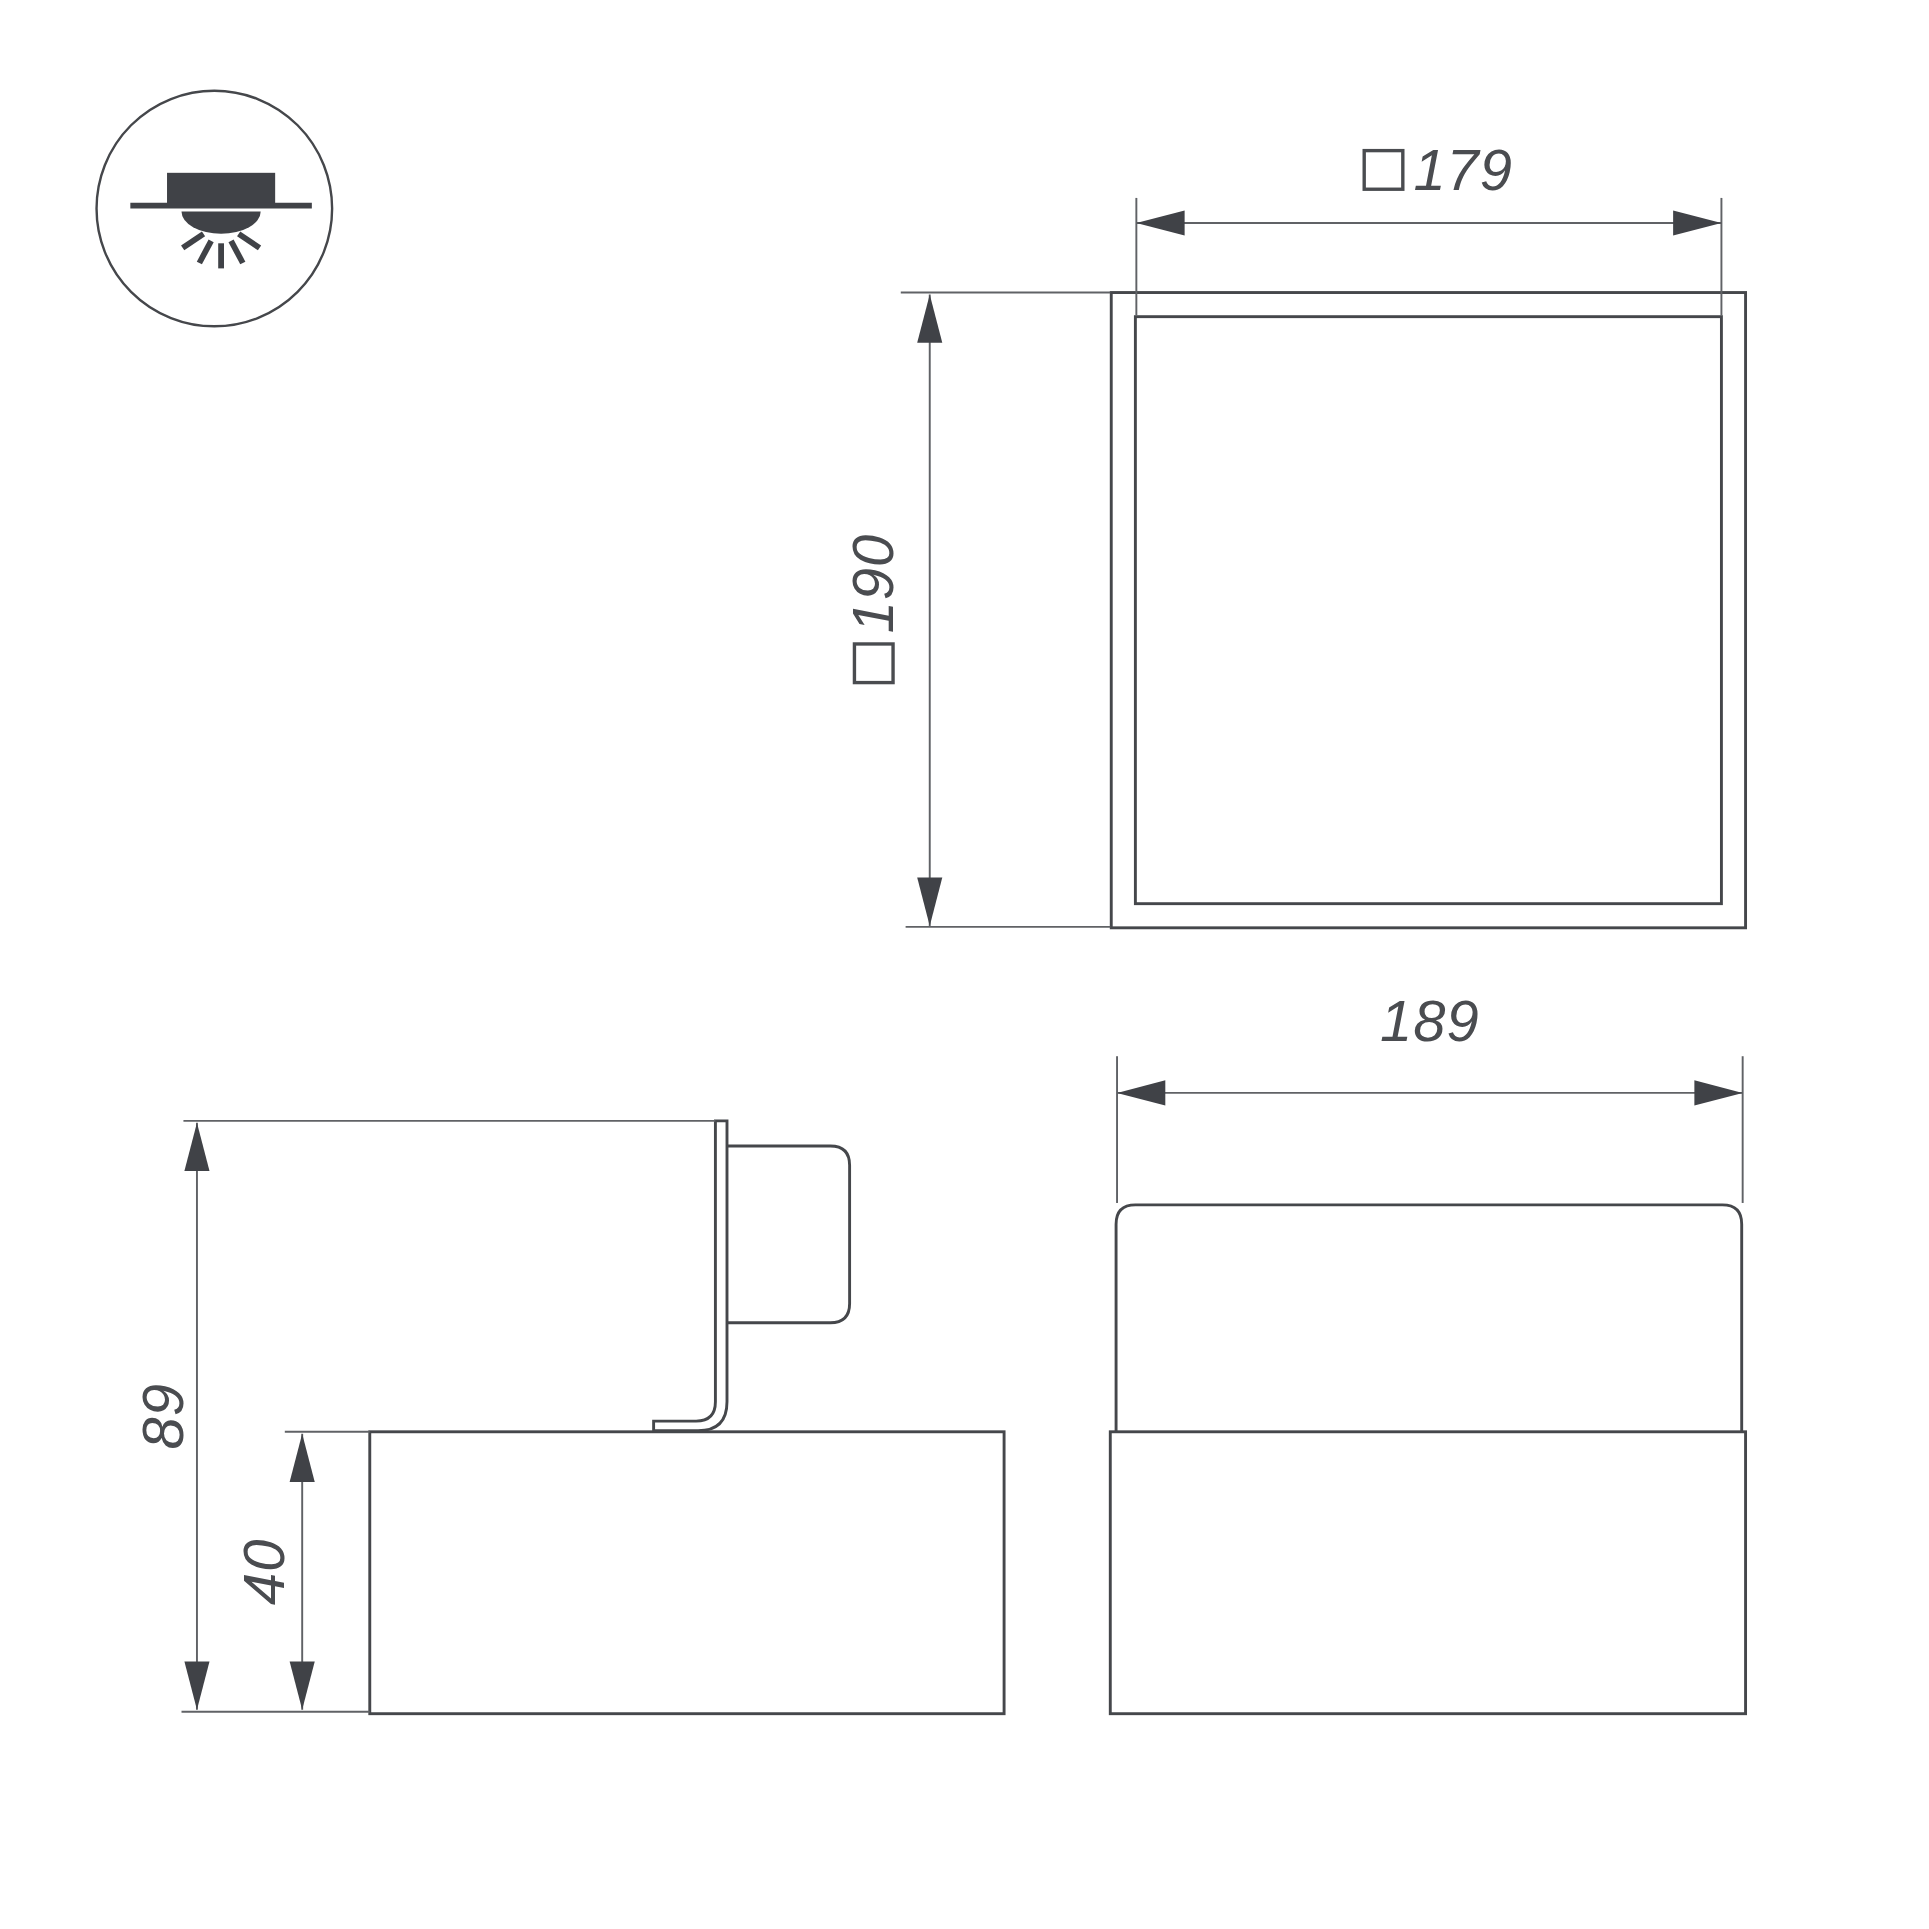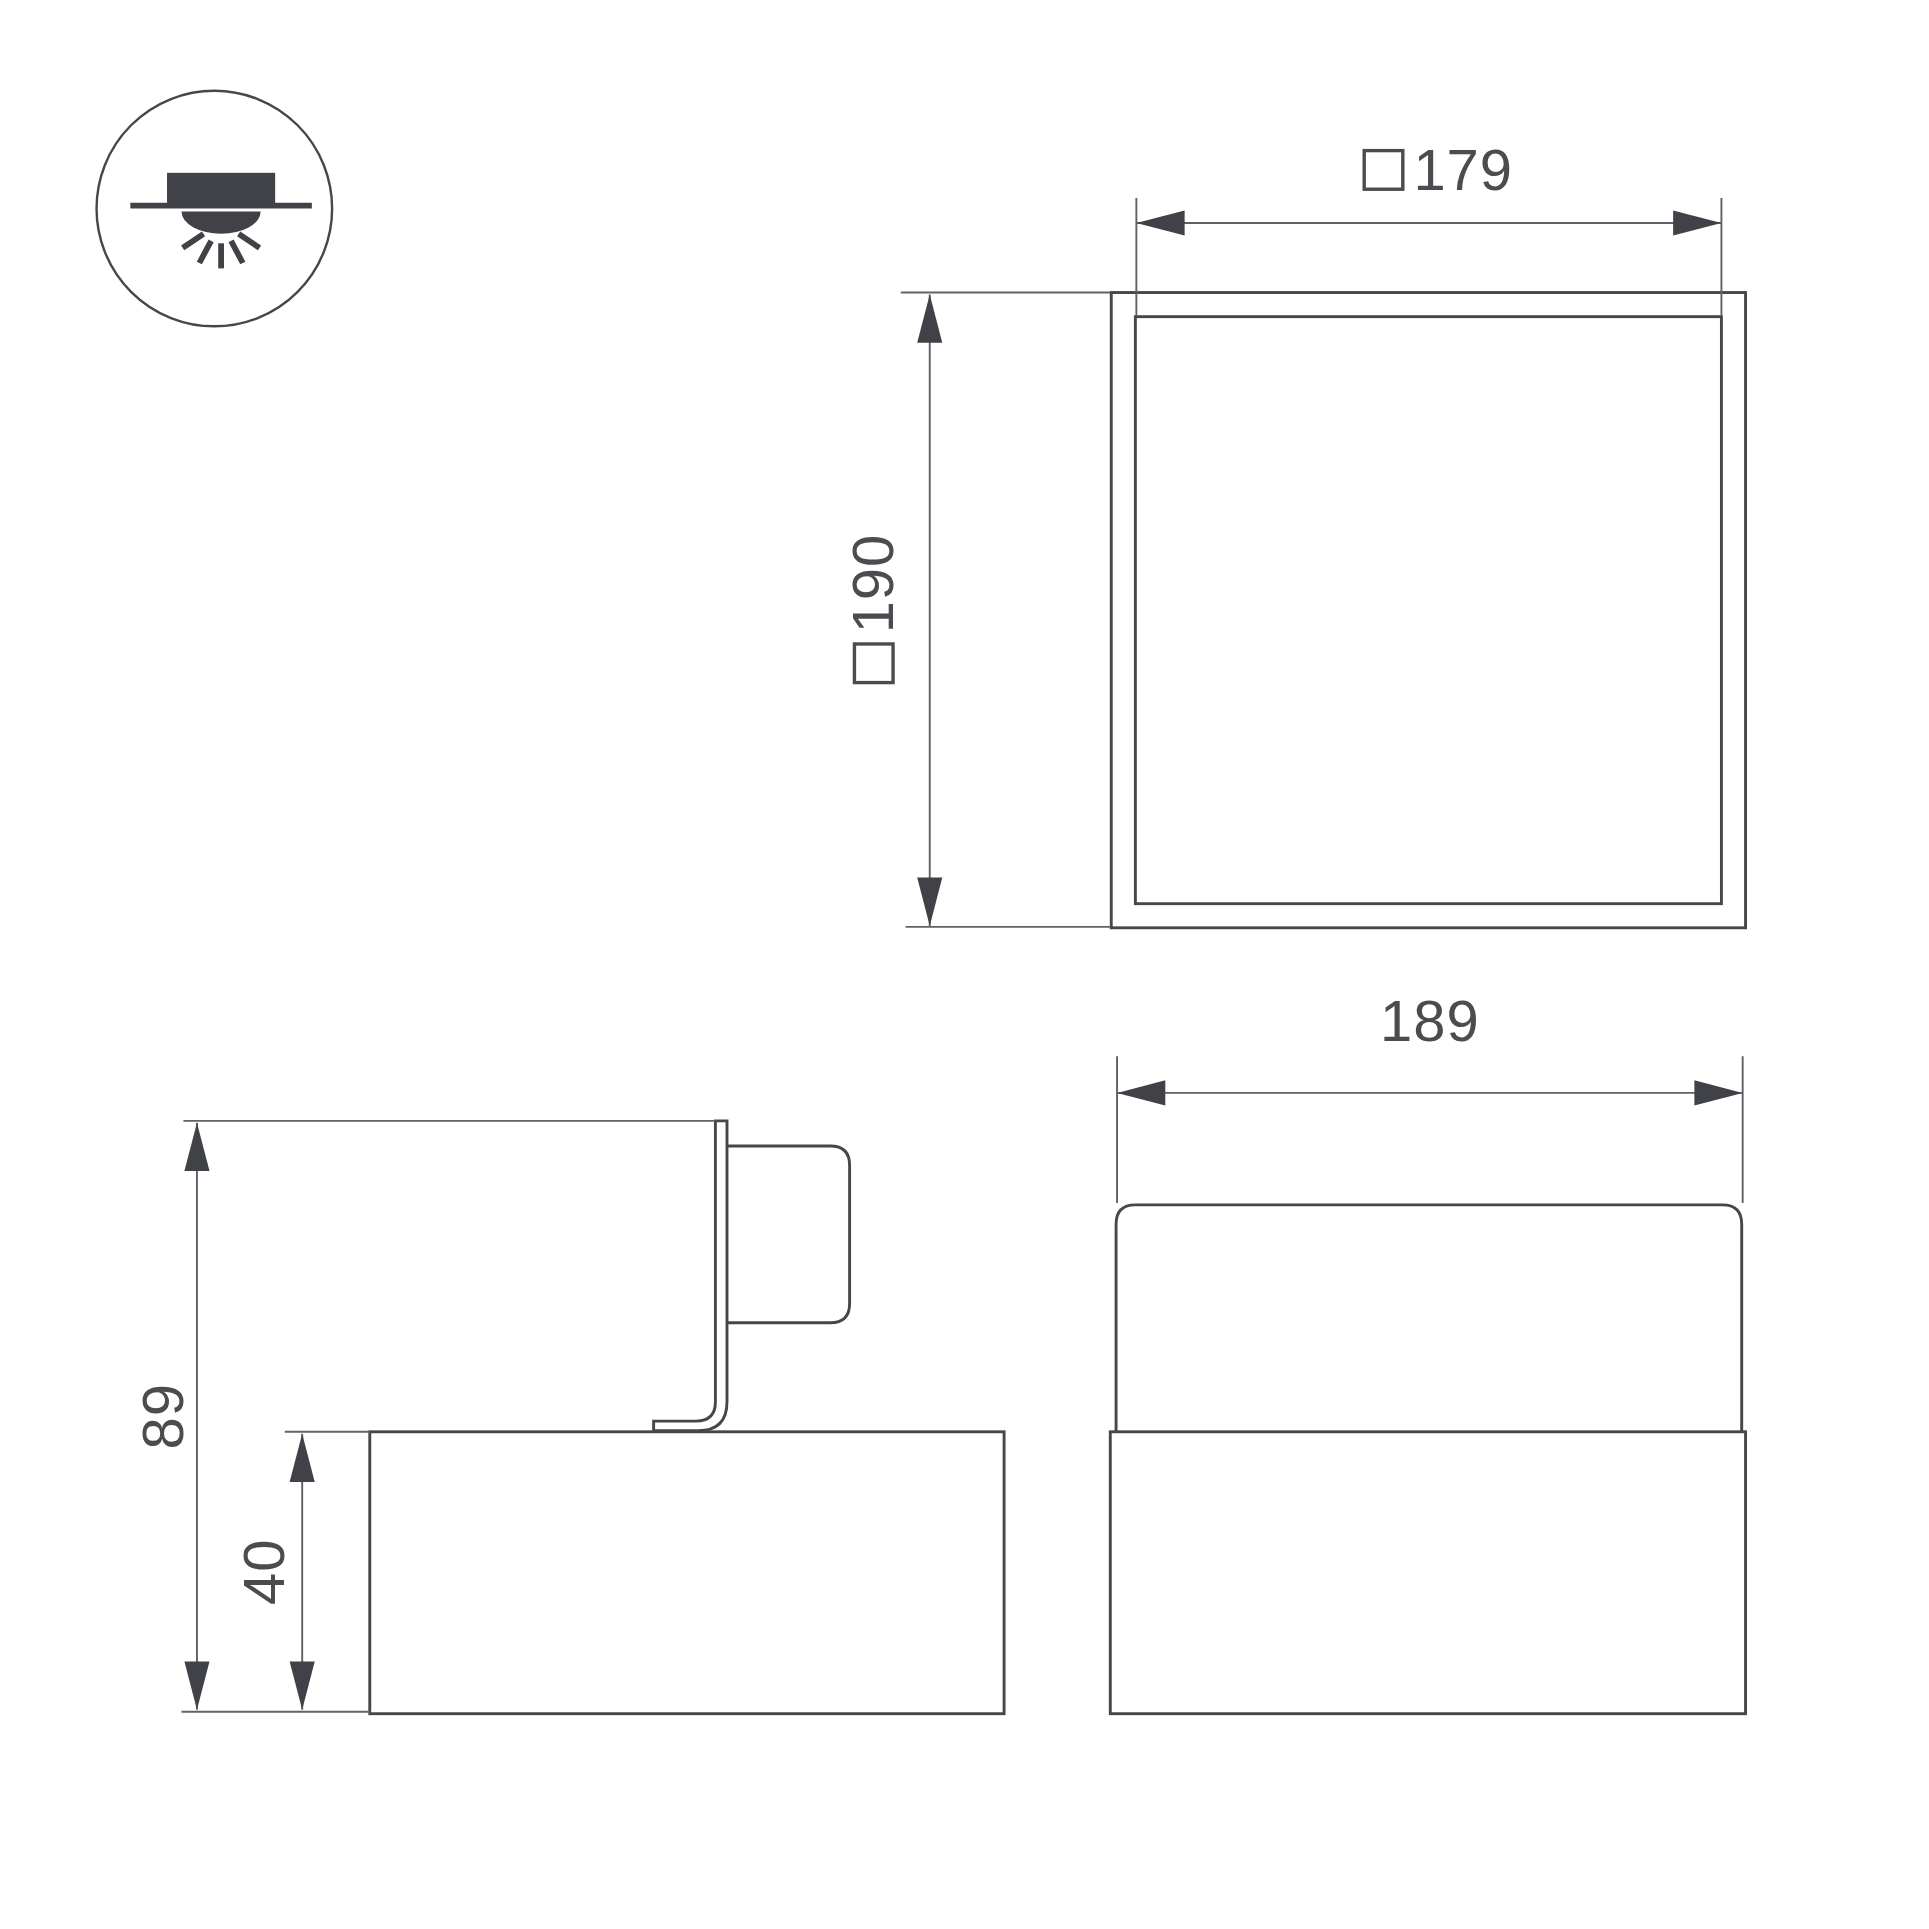--- a/index.html
+++ b/index.html
@@ -3,21 +3,21 @@
 <meta charset="utf-8">
 <style>
   :root{
     --background:#ffffff;
     --object-line:#45474b;
     --dimension-line:#606266;
     --arrow:#404247;
     --text:#4a4c50;
   }
   html,body{margin:0;padding:0;background:var(--background,#fff);}
-  .stage{position:relative;width:1929px;height:1929px;background:var(--background,#fff);}
+  .stage{position:relative;width:1929px;height:1929px;background:var(--background,#fff);font-style:italic;}
   .obj{fill:none;stroke:var(--object-line,#45474b);stroke-width:3px;}
   .dim{fill:none;stroke:var(--dimension-line,#606266);stroke-width:2px;}
   .arrow{fill:var(--arrow,#404247);stroke:none;}
   .lbl{
     fill:var(--text,#4a4c50);
     font-family:"Liberation Sans","DejaVu Sans",sans-serif;
     font-size:60px;
     font-weight:400;
     letter-spacing:1px;
   }

